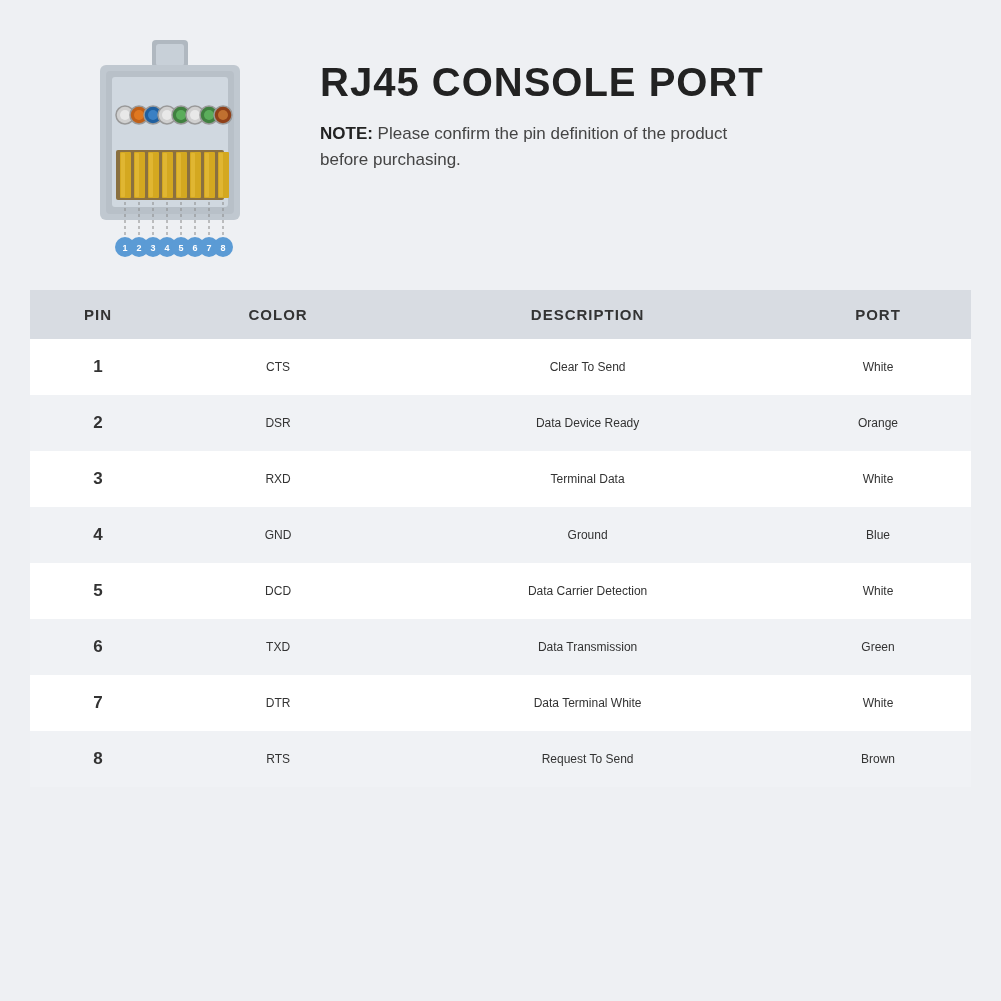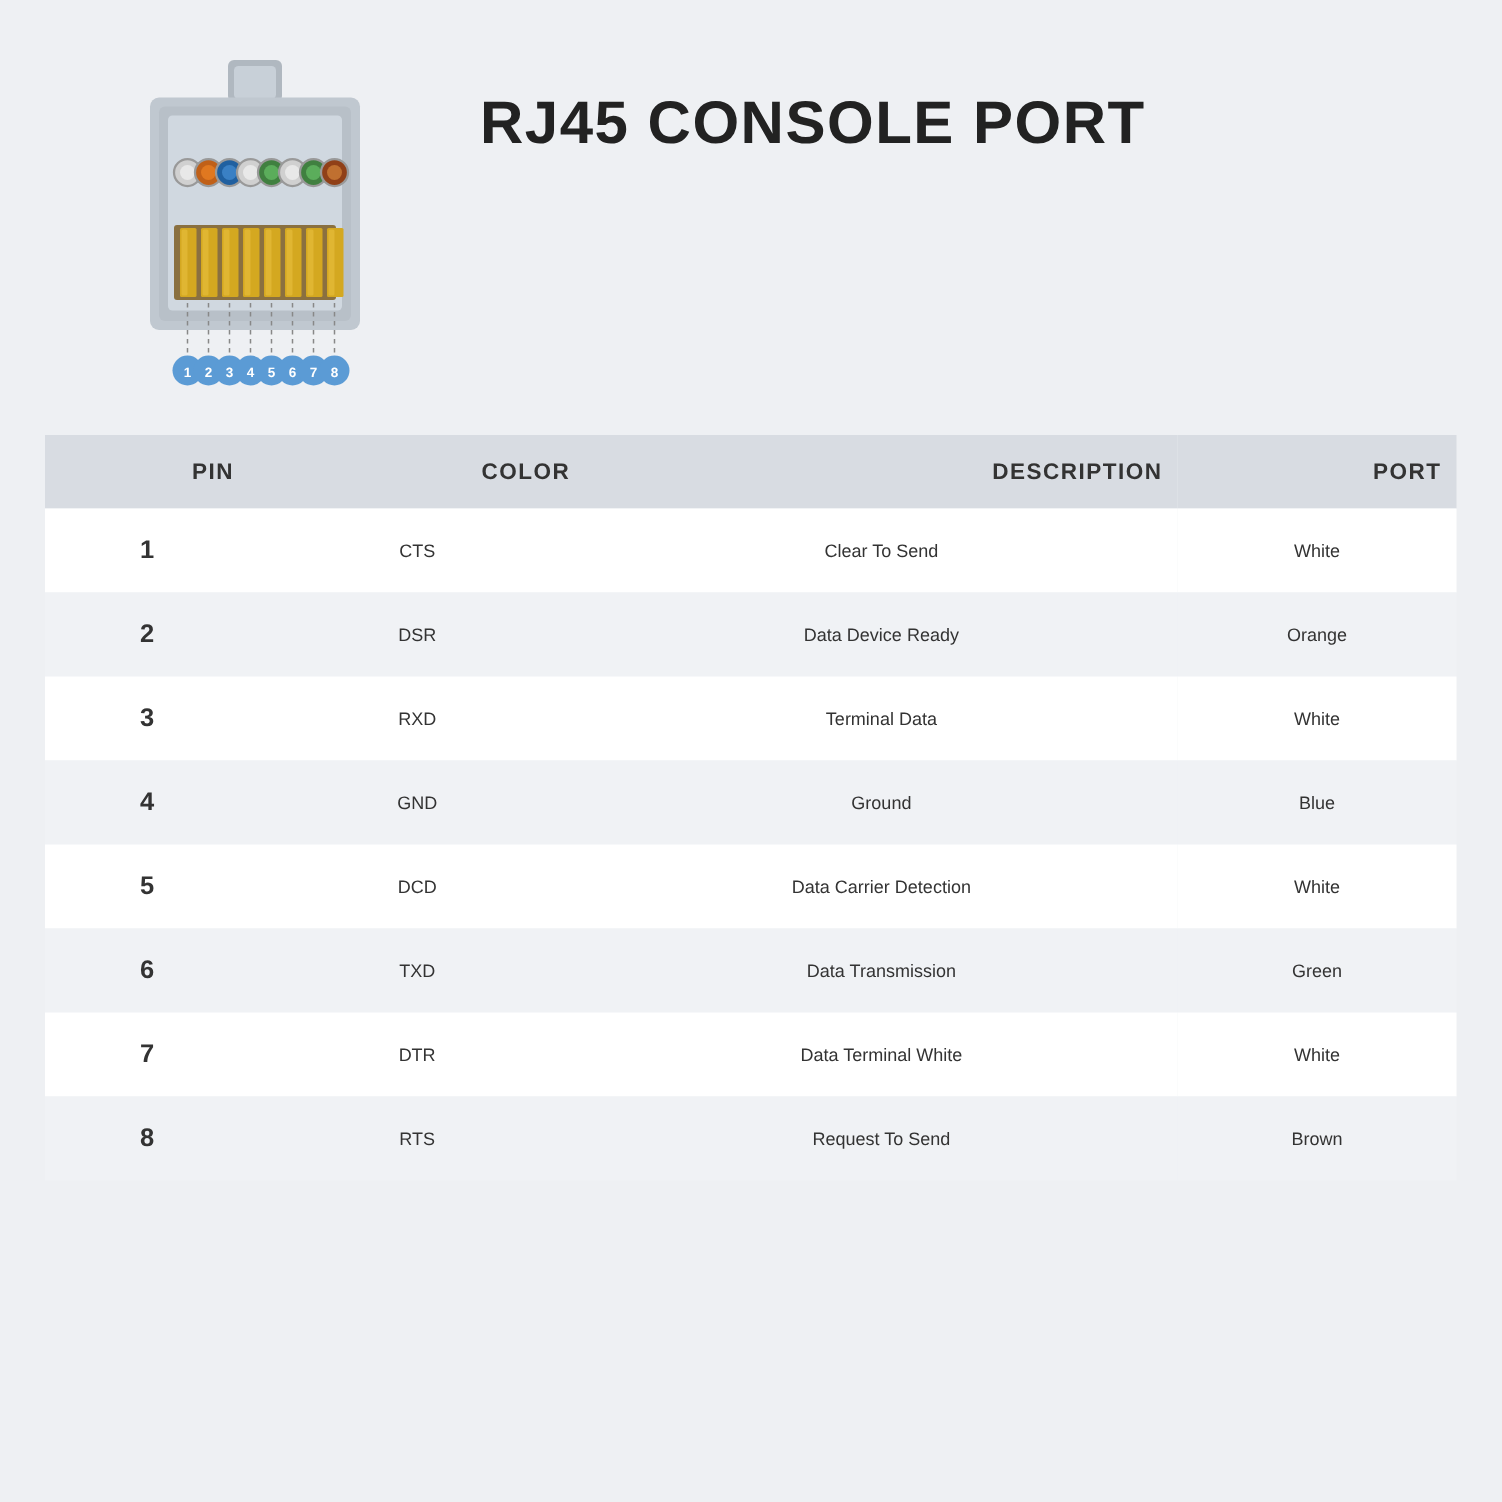--- a/index.html
+++ b/index.html
@@ -72,21 +72,21 @@
     }
     thead tr {
       background: #d8dce2;
     }
     thead th {
       padding: 16px 10px;
       font-size: 15px;
       font-weight: 800;
       letter-spacing: 1px;
       color: #333;
-      text-align: right;
+      text-align: center;
     }
     tbody tr:nth-child(odd) {
       background: #ffffff;
     }
     tbody tr:nth-child(even) {
       background: #f0f2f5;
     }
     tbody td {
       padding: 18px 10px;
       text-align: center;
@@ -184,20 +184,23 @@
         <text x="125" y="211" text-anchor="middle" fill="white" font-size="9" font-weight="bold">6</text>
         <circle cx="139" cy="207" r="10" fill="#5b9bd5"></circle>
         <text x="139" y="211" text-anchor="middle" fill="white" font-size="9" font-weight="bold">7</text>
         <circle cx="153" cy="207" r="10" fill="#5b9bd5"></circle>
         <text x="153" y="211" text-anchor="middle" fill="white" font-size="9" font-weight="bold">8</text>
       </svg>
     </div>
 
     <div class="title-section">
       <h1 class="main-title">RJ45 CONSOLE PORT</h1>
+      <p class="note-text">
+        <span class="note-label">NOTE:</span><span> Please confirm the pin definition of the product before purchasing.</span>
+      </p>
     </div>
   </div>
 
   <div class="table-section">
     <table>
       <thead>
         <tr>
           <th>PIN</th>
           <th>COLOR</th>
           <th>DESCRIPTION</th>

